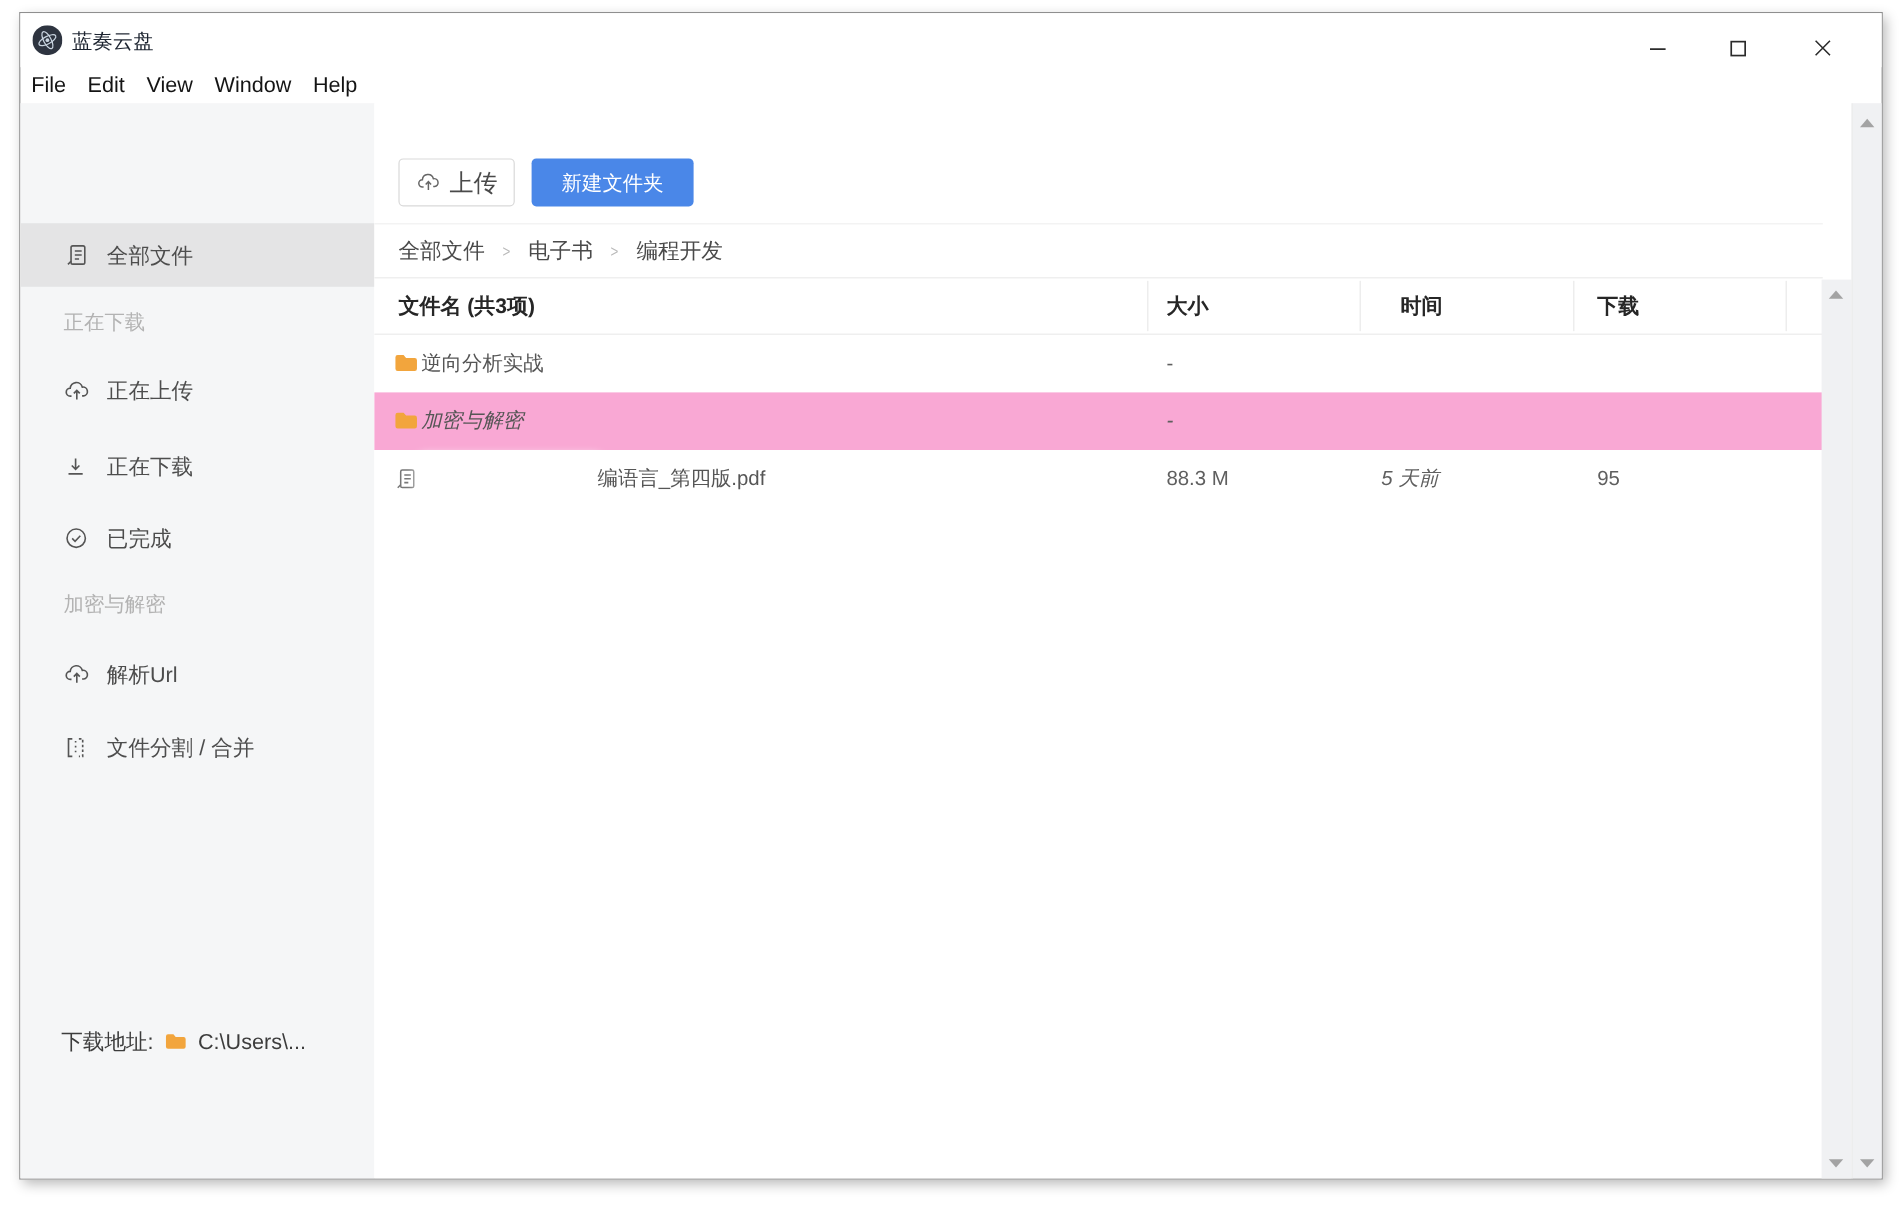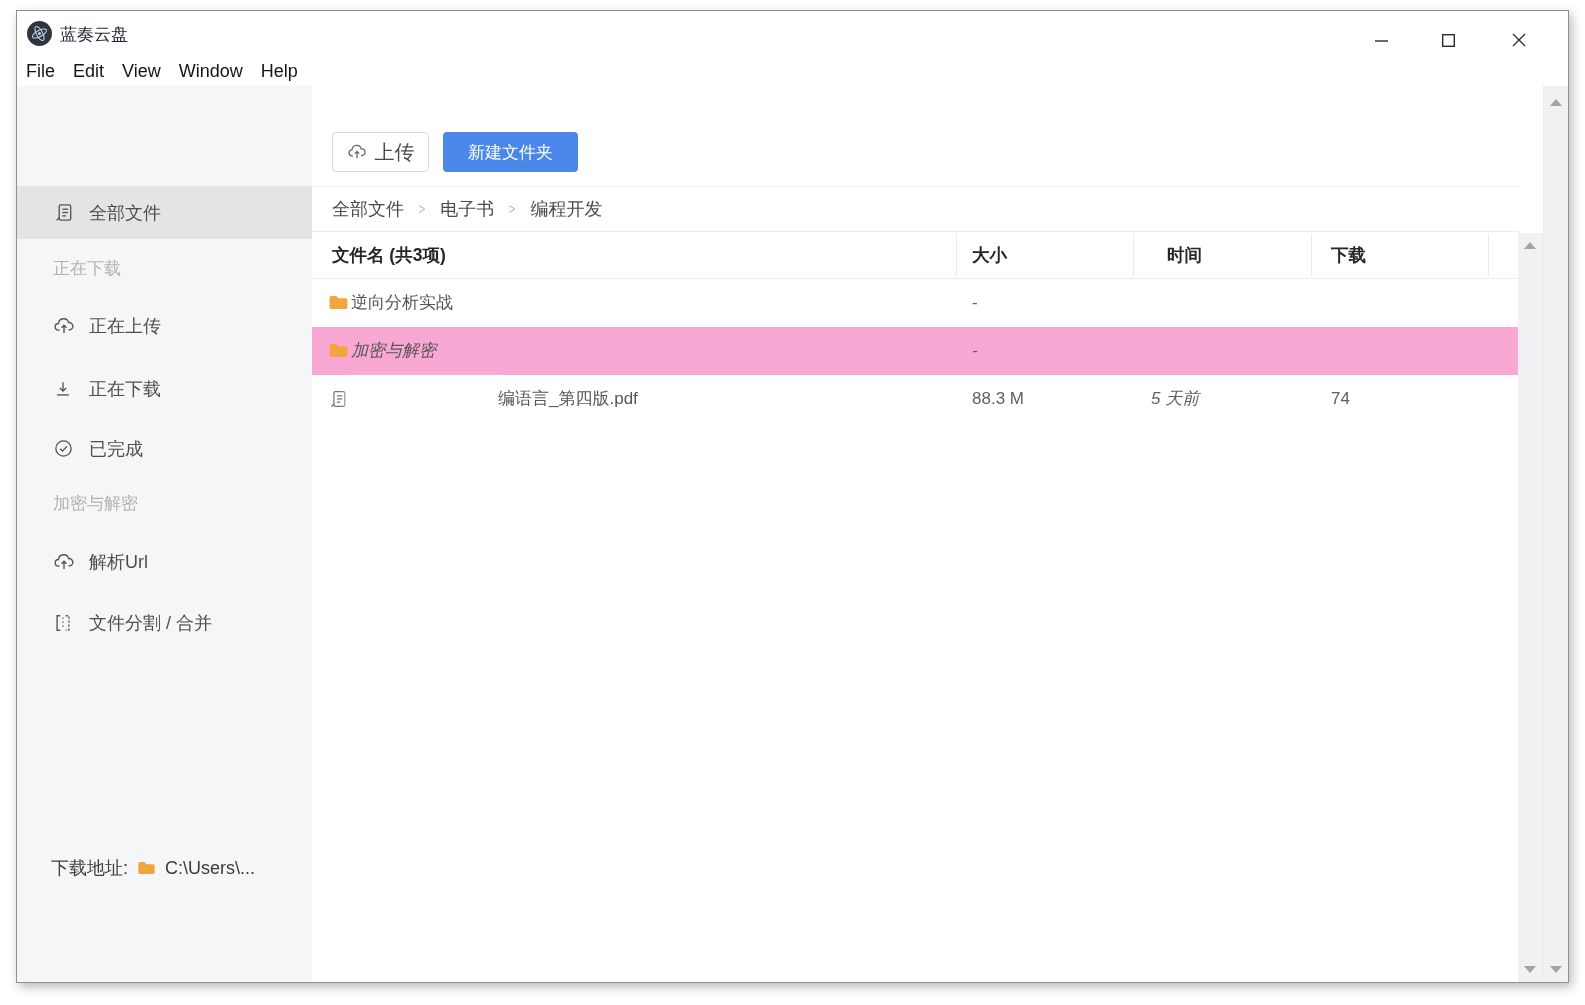--- a/index.html
+++ b/index.html
@@ -253,21 +253,21 @@
           <line x1="9.8" y1="7.5" x2="15.8" y2="7.5"></line>
           <line x1="9.8" y1="11" x2="15.8" y2="11"></line>
           <line x1="9.8" y1="14.5" x2="13.5" y2="14.5"></line>
           <path d="M6.5 16.5 L3.8 19.2"></path>
         </svg>
       </span>
       <i class="redaction"></i>
       <span class="cell-name">编语言_第四版.pdf</span>
       <span class="cell-size">88.3 M</span>
       <span class="cell-time">5 天前</span>
-      <span class="cell-dl">74</span>
+      <span class="cell-dl">95</span>
     </div>
 
     <div class="table-scrollbar">
       <i class="sb-arrow sb-up"></i>
       <i class="sb-arrow sb-down"></i>
     </div>
   </div>
 
   <div class="outer-scrollbar">
     <i class="sb-arrow sb-up"></i>

